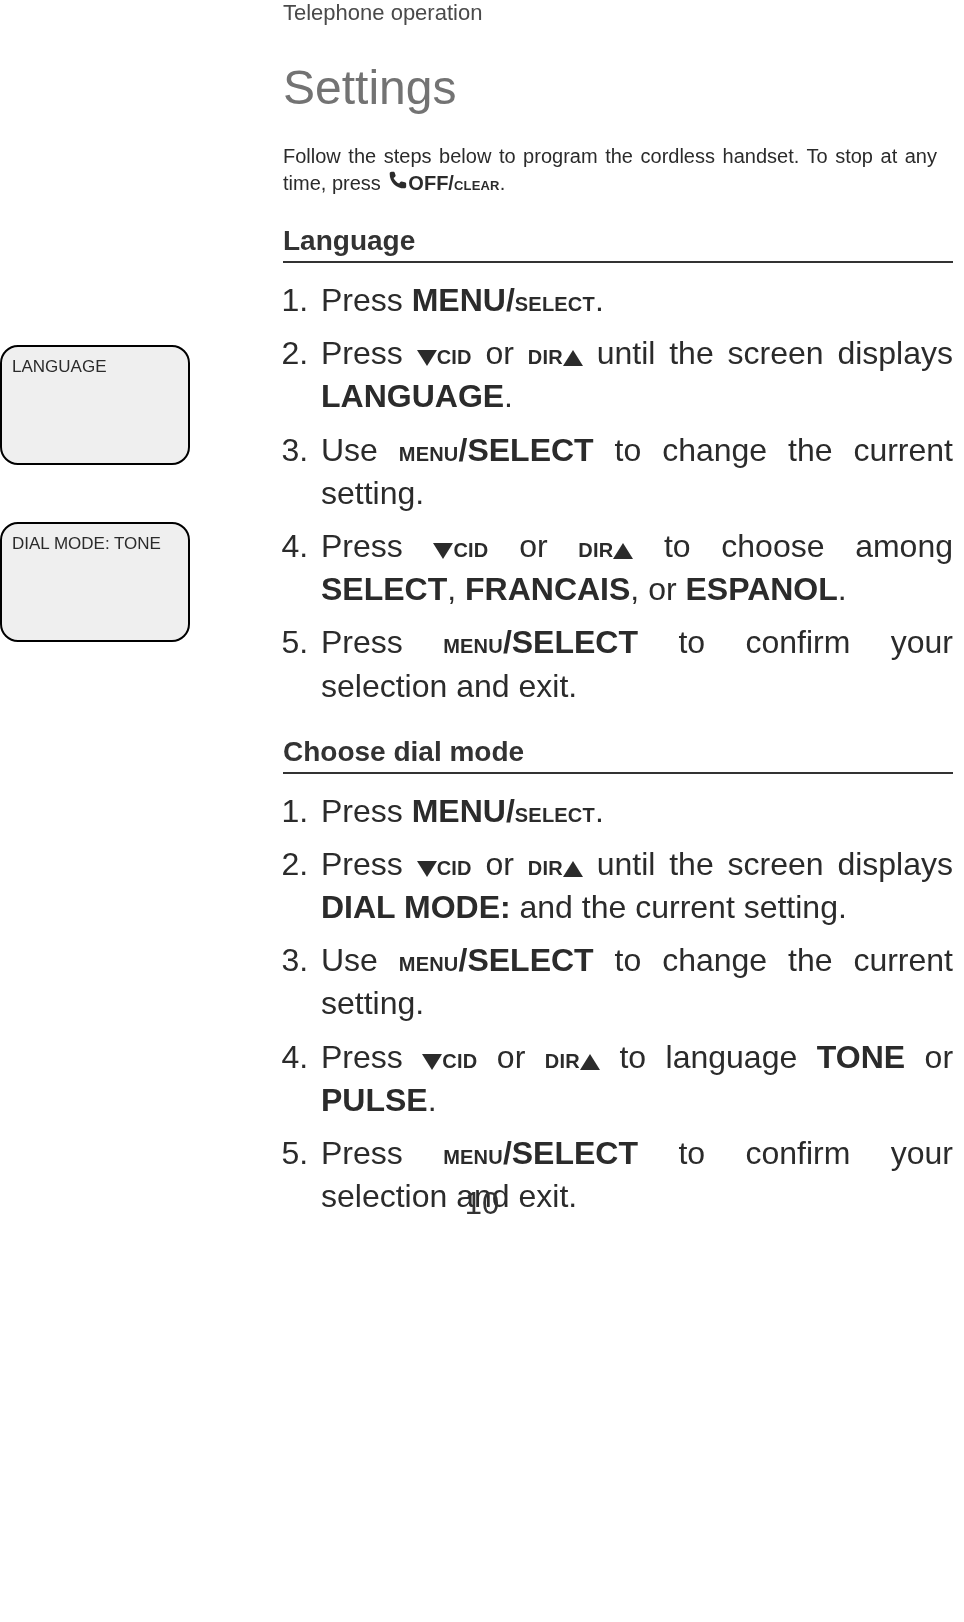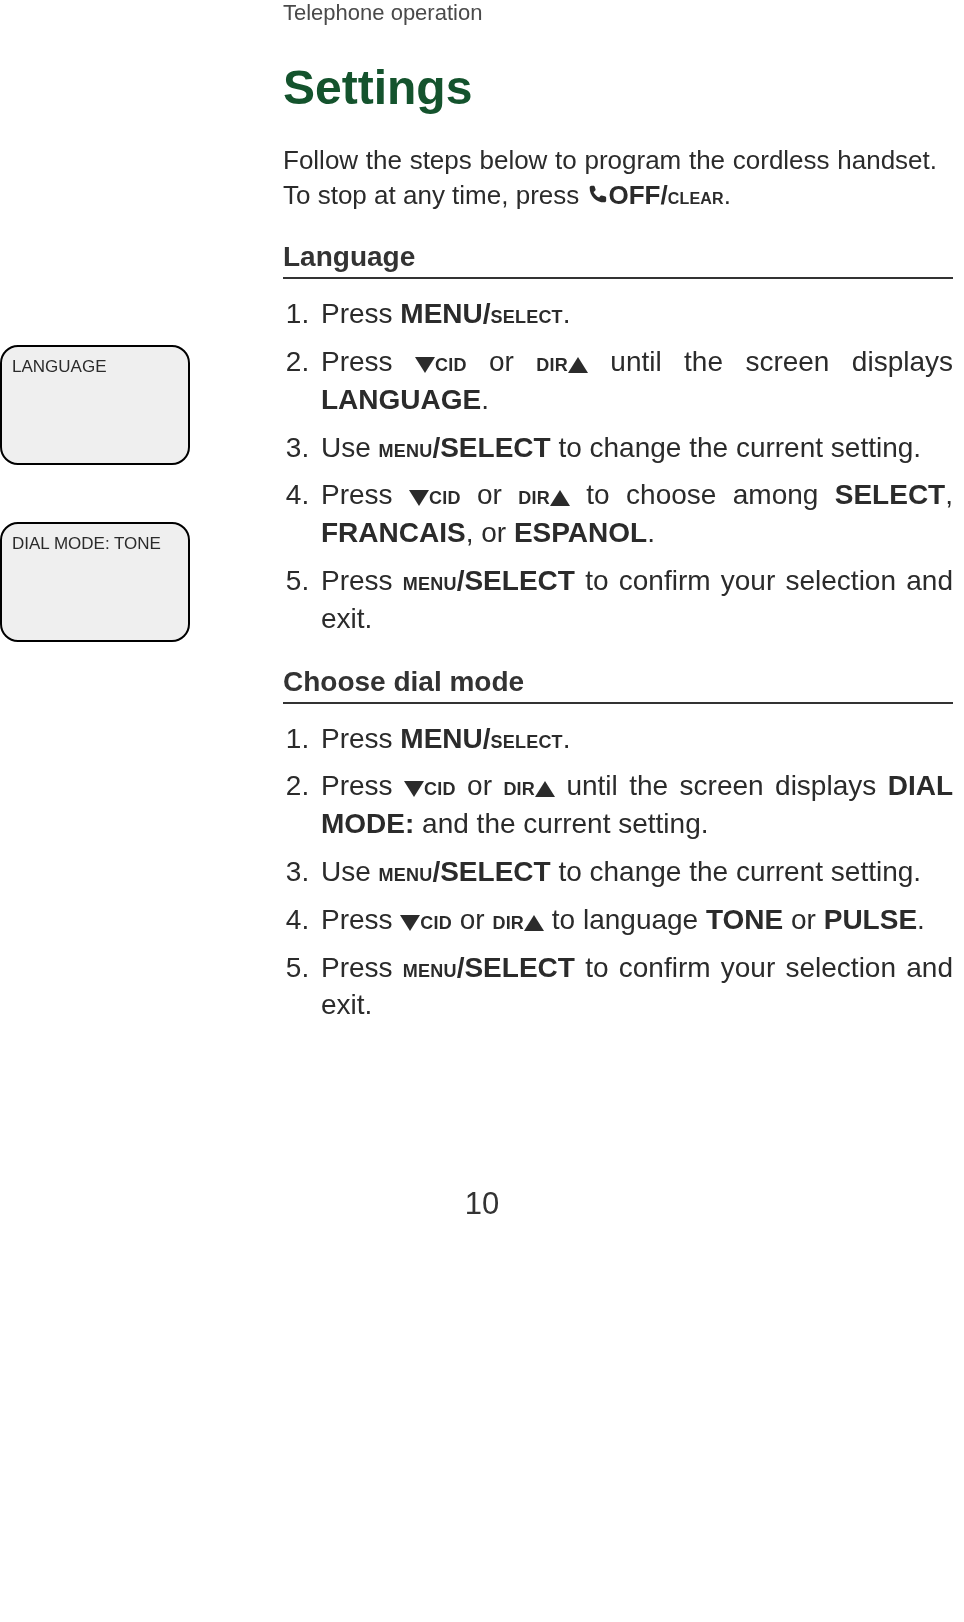--- a/index.html
+++ b/index.html
@@ -1,24 +1,24 @@
 <!DOCTYPE html>
 <html><head>
 <meta charset="utf-8">
 <style>
   html,body{margin:0;padding:0;background:#fff;color:#2b2b2b;font-family:"Segoe UI",Arial,sans-serif;}
   .page{width:964px;height:1250px;position:relative;box-sizing:border-box;}
   .running-head{position:absolute;left:283px;top:0;font-size:22px;color:#4a4a4a;}
   .content{position:absolute;left:283px;top:60px;width:670px;text-align:justify;}
-  .h1{font-size:48px;color:#14532d;font-weight:700;margin:0 0 28px 0;}
-  .intro{font-size:26px;line-height:1.35;margin:0 16px 26px 0;}
+  .h1{font-size:48px;color:#737373;font-weight:400;margin:0 0 28px 0;}
+  .intro{font-size:20px;line-height:1.35;margin:0 16px 26px 0;}
   .h2{font-size:28px;font-weight:700;color:#333;margin:0 0 4px 0;text-align:left;}
   hr.rule{border:none;border-top:2px solid #333;margin:0 0 16px 0;}
   .para{font-size:28px;line-height:1.35;margin:0 0 10px 0;}
-  ol.steps{font-size:28px;line-height:1.35;margin:0 0 28px 0;padding-left:34px;}
+  ol.steps{font-size:32px;line-height:1.35;margin:0 0 28px 0;padding-left:34px;}
   ol.steps>li{margin-bottom:10px;padding-left:4px;}
   .sc{font-variant:all-small-caps;letter-spacing:.2px;font-weight:600;font-size:.9em;}
   .b{font-weight:700;}
   .tri{display:inline-block;vertical-align:-2px;}
   .tri-dn{width:0;height:0;border-left:10px solid transparent;border-right:10px solid transparent;border-top:16px solid #2b2b2b;}
   .tri-up{width:0;height:0;border-left:10px solid transparent;border-right:10px solid transparent;border-bottom:16px solid #2b2b2b;}
   .phone-icon{display:inline-block;vertical-align:-2px;}
 
   .lcd{position:absolute;width:190px;height:120px;background:#efefef;border:2px solid #000;border-radius:18px;box-sizing:border-box;padding:10px 10px;font-family:"Segoe UI",Arial,sans-serif;font-size:17px;color:#2b2b2b;}
   .lcd1{left:0;top:345px;}

